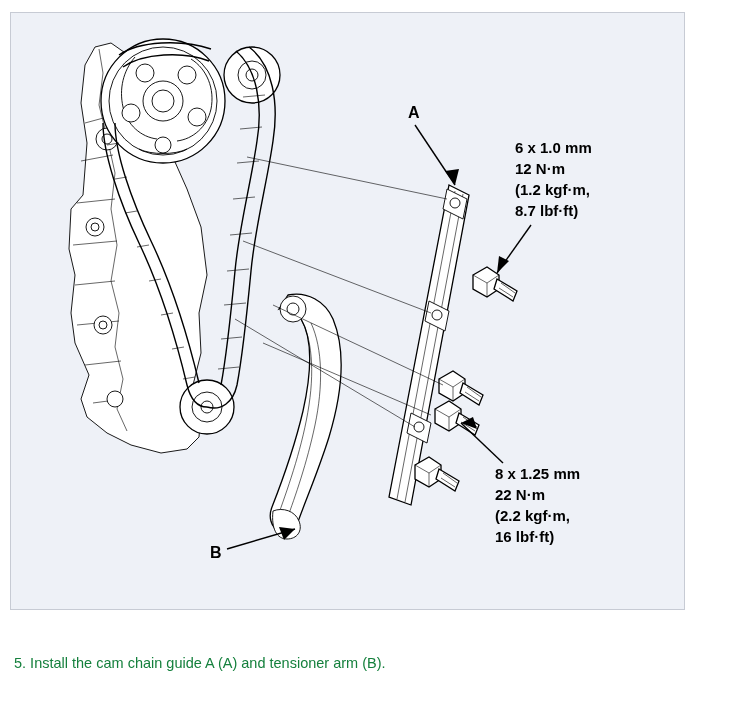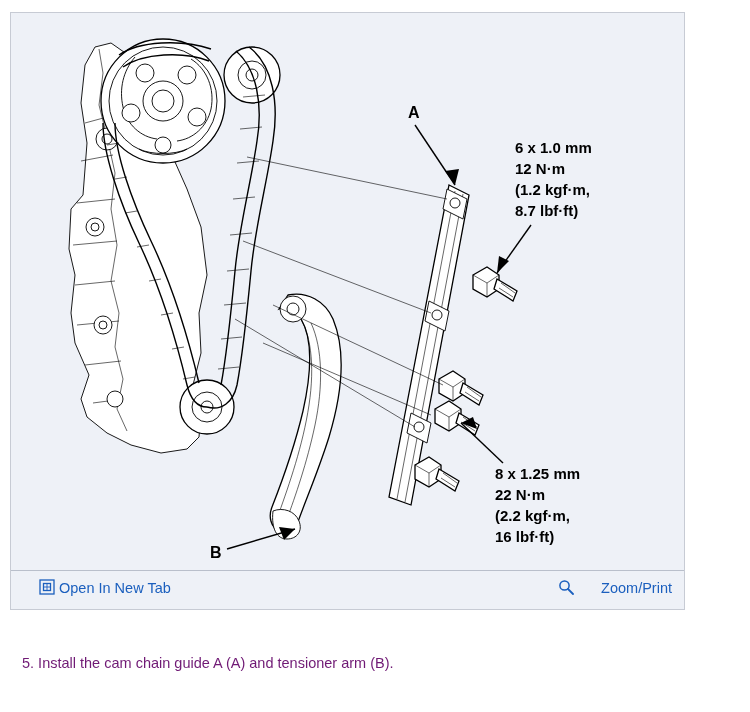--- a/index.html
+++ b/index.html
@@ -70,23 +70,22 @@
     color: #1b5fbe;
   }
   #open-new-tab-icon { left: 28px; }
   #zoom-print-icon  { right: 110px; }
 
   #caption {
     position: absolute;
     left: 14px;
     top: 655px;
     font-size: 14.5px;
-    color: #701a75;
-    font-family: "Liberation Sans", sans-serif;
-    margin-left: 8px;
+    color: #15803d;
+    font-family: "Liberation Sans", sans-serif;
   }
 
   .fig-text {
     font-family: "Liberation Sans", sans-serif;
     font-weight: bold;
     font-size: 15px;
     fill: #000000;
   }
   .fig-label {
     font-family: "Liberation Sans", sans-serif;
@@ -262,35 +261,15 @@
         <text class="fig-text" x="484" y="487">22 N·m</text>
         <text class="fig-text" x="484" y="508">(2.2 kgf·m,</text>
         <text class="fig-text" x="484" y="529">16 lbf·ft)</text>
         <path class="ln" d="M492,450 L450,410"></path>
         <path d="M450,410 L466,416 L462,404 Z" fill="#000"></path>
       </g>
 
     </svg>
   </div>
 
-  <div id="figure-toolbar">
-
-    <span class="toolbar-icon" id="open-new-tab-icon">
-      <svg width="16" height="16" viewBox="0 0 16 16">
-        <rect x="1" y="1" width="14" height="14" fill="none" stroke="#1b5fbe" stroke-width="1.3"></rect>
-        <rect x="4.5" y="4.5" width="7" height="7" fill="none" stroke="#1b5fbe" stroke-width="1.3"></rect>
-        <path d="M4.5 8 H11.5 M8 4.5 V11.5" stroke="#1b5fbe" stroke-width="0.9"></path>
-      </svg>
-    </span>
-    <a href="#" class="toolbar-link" id="open-new-tab-link">Open In New Tab</a>
-
-    <span class="toolbar-icon" id="zoom-print-icon">
-      <svg width="16" height="16" viewBox="0 0 16 16">
-        <circle cx="6.5" cy="6.5" r="4.6" fill="none" stroke="#1b5fbe" stroke-width="1.5"></circle>
-        <path d="M10 10 L15 15" stroke="#1b5fbe" stroke-width="1.8" stroke-linecap="round"></path>
-      </svg>
-    </span>
-    <a href="#" class="toolbar-link" id="zoom-print-link">Zoom/Print</a>
-
-  </div>
 </div>
 
 <div id="caption">5. Install the cam chain guide A (A) and tensioner arm (B).</div>
 
 </body></html>

